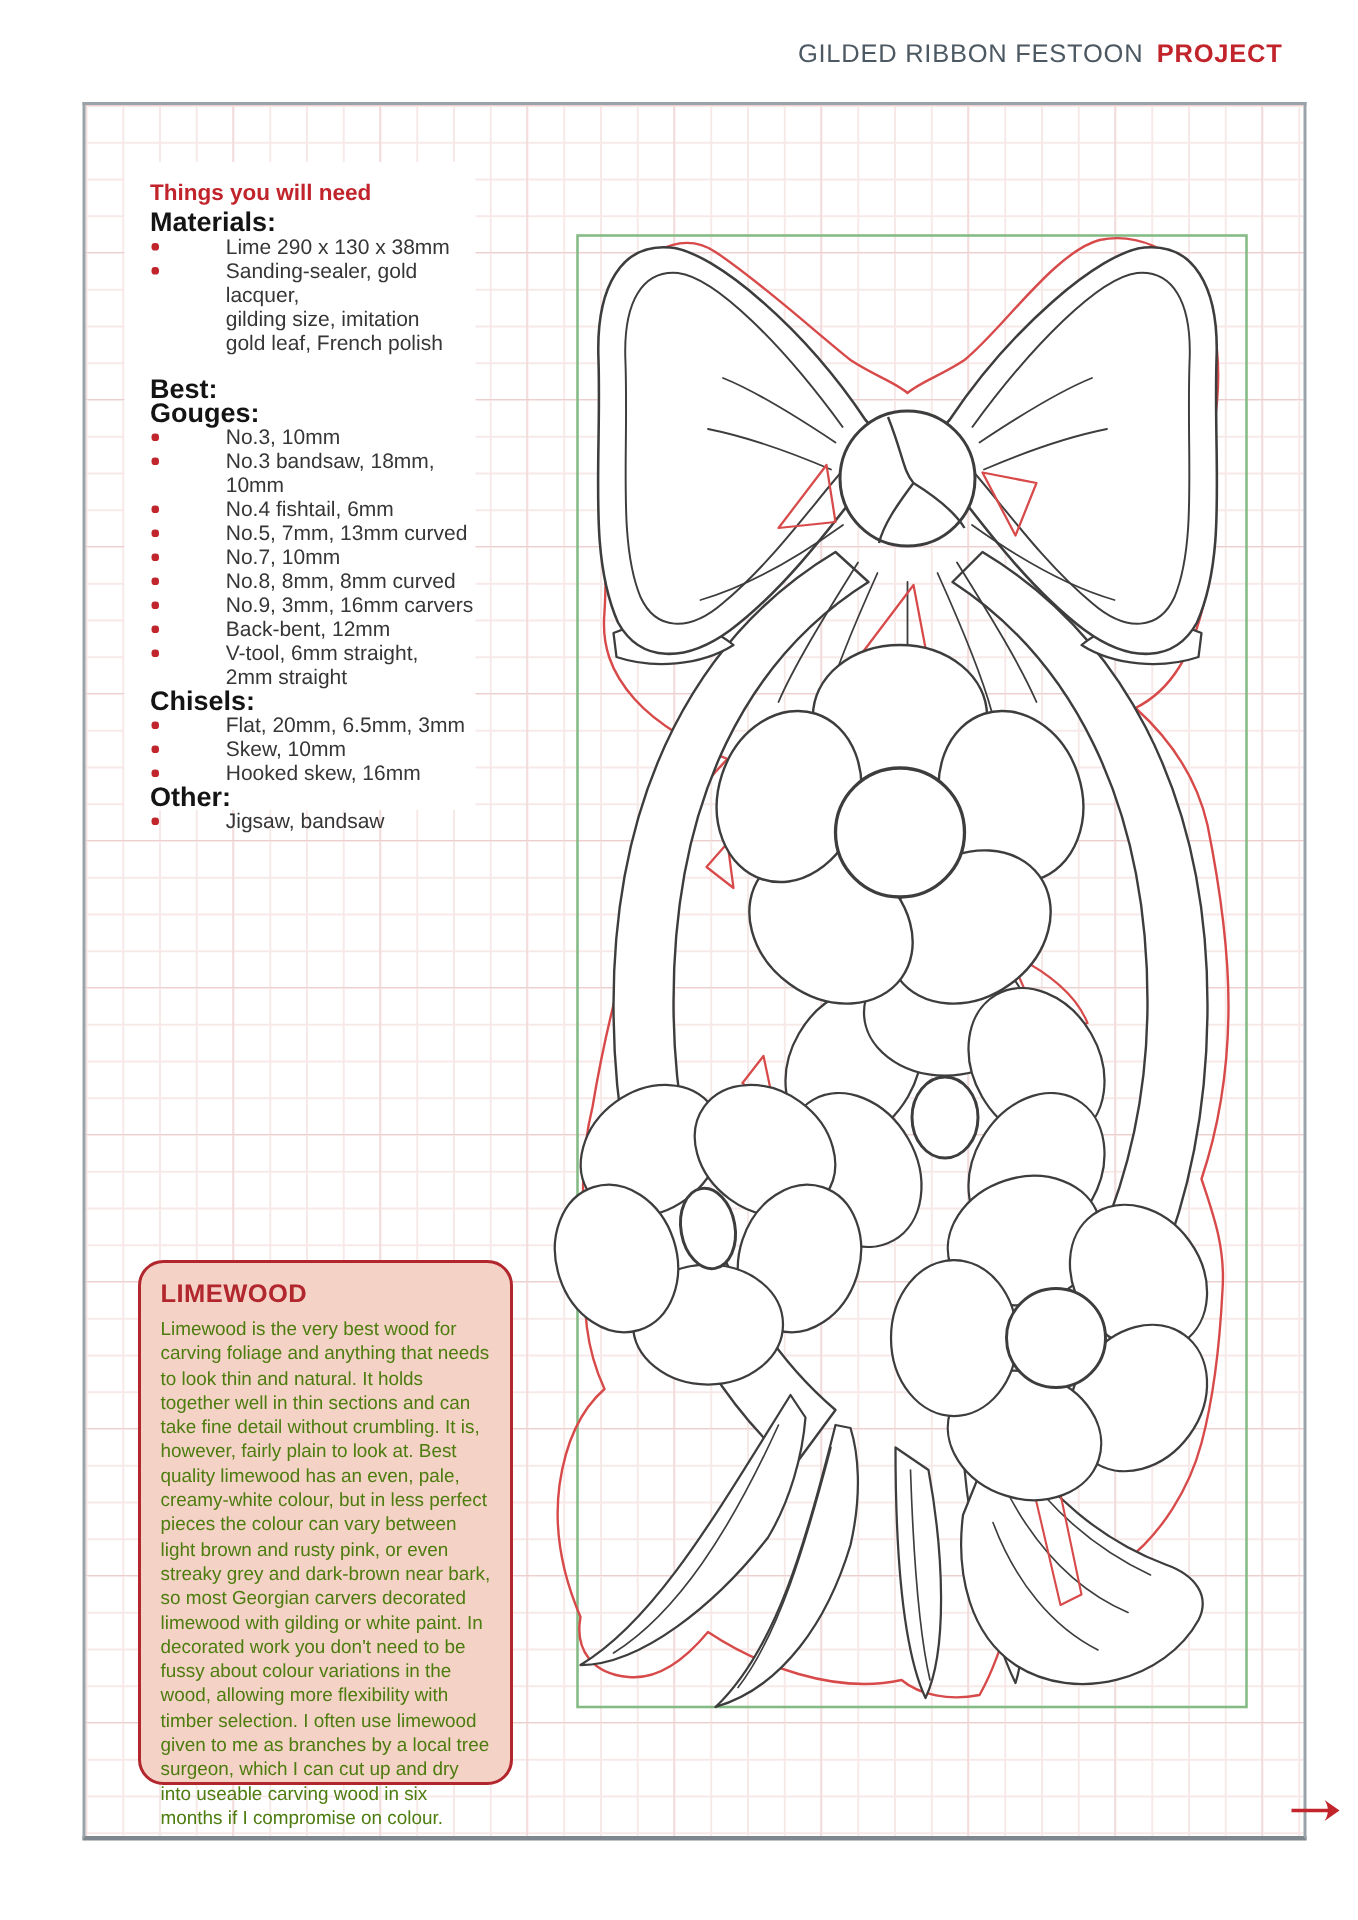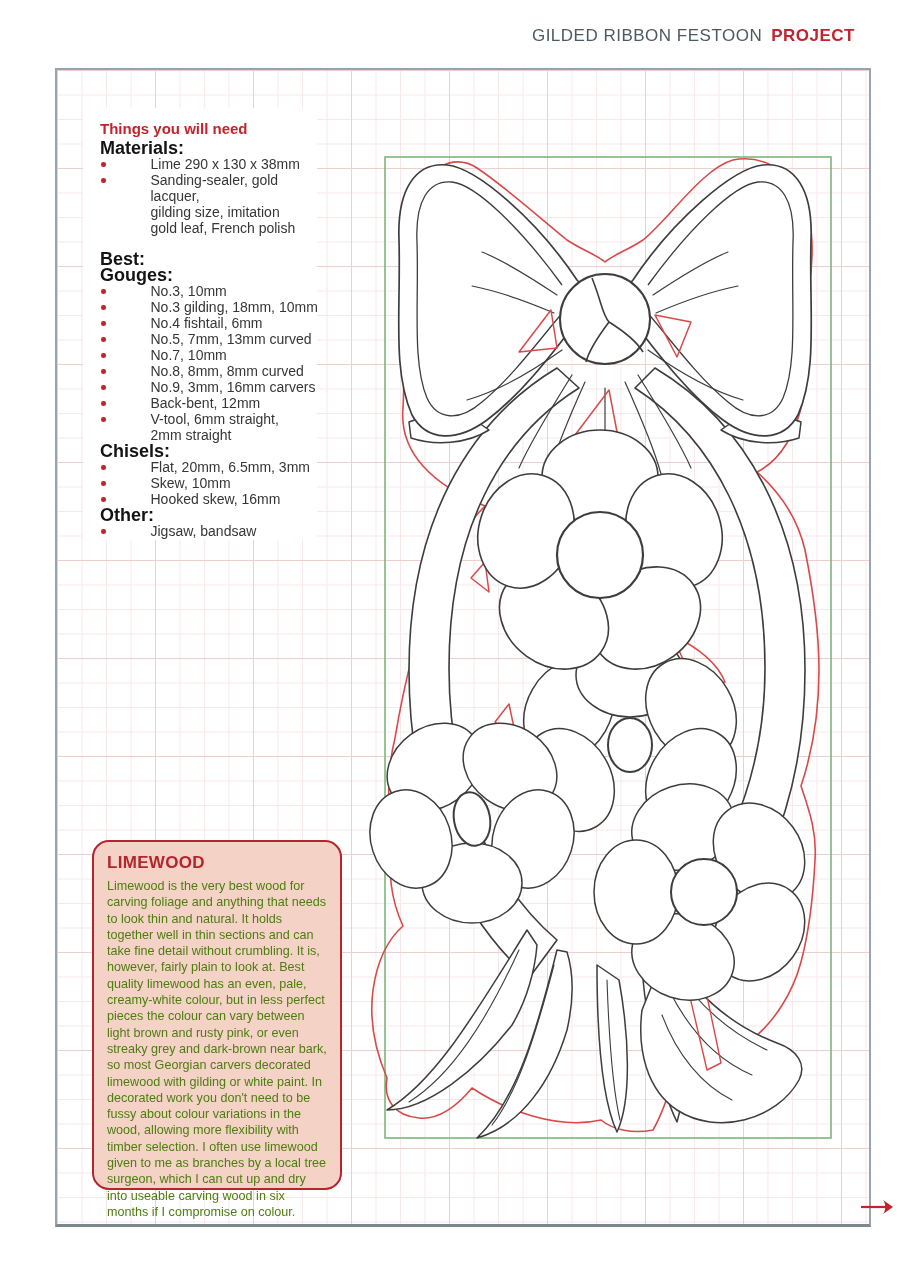--- a/index.html
+++ b/index.html
@@ -202,21 +202,21 @@
     <div class="gap"></div>
     <div class="hd">Best:</div>
     <div class="hd">Gouges:</div>
 
     <div class="li">
         <span class="dot"></span>
         <span class="txt">No.3, 10mm</span>
       </div>
     <div class="li">
         <span class="dot"></span>
-        <span class="txt">No.3 gilding, 18mm, 10mm</span>
+        <span class="txt">No.3 bandsaw, 18mm, 10mm</span>
       </div>
     <div class="li">
         <span class="dot"></span>
         <span class="txt">No.4 fishtail, 6mm</span>
       </div>
     <div class="li">
         <span class="dot"></span>
         <span class="txt">No.5, 7mm, 13mm curved</span>
       </div>
     <div class="li">

